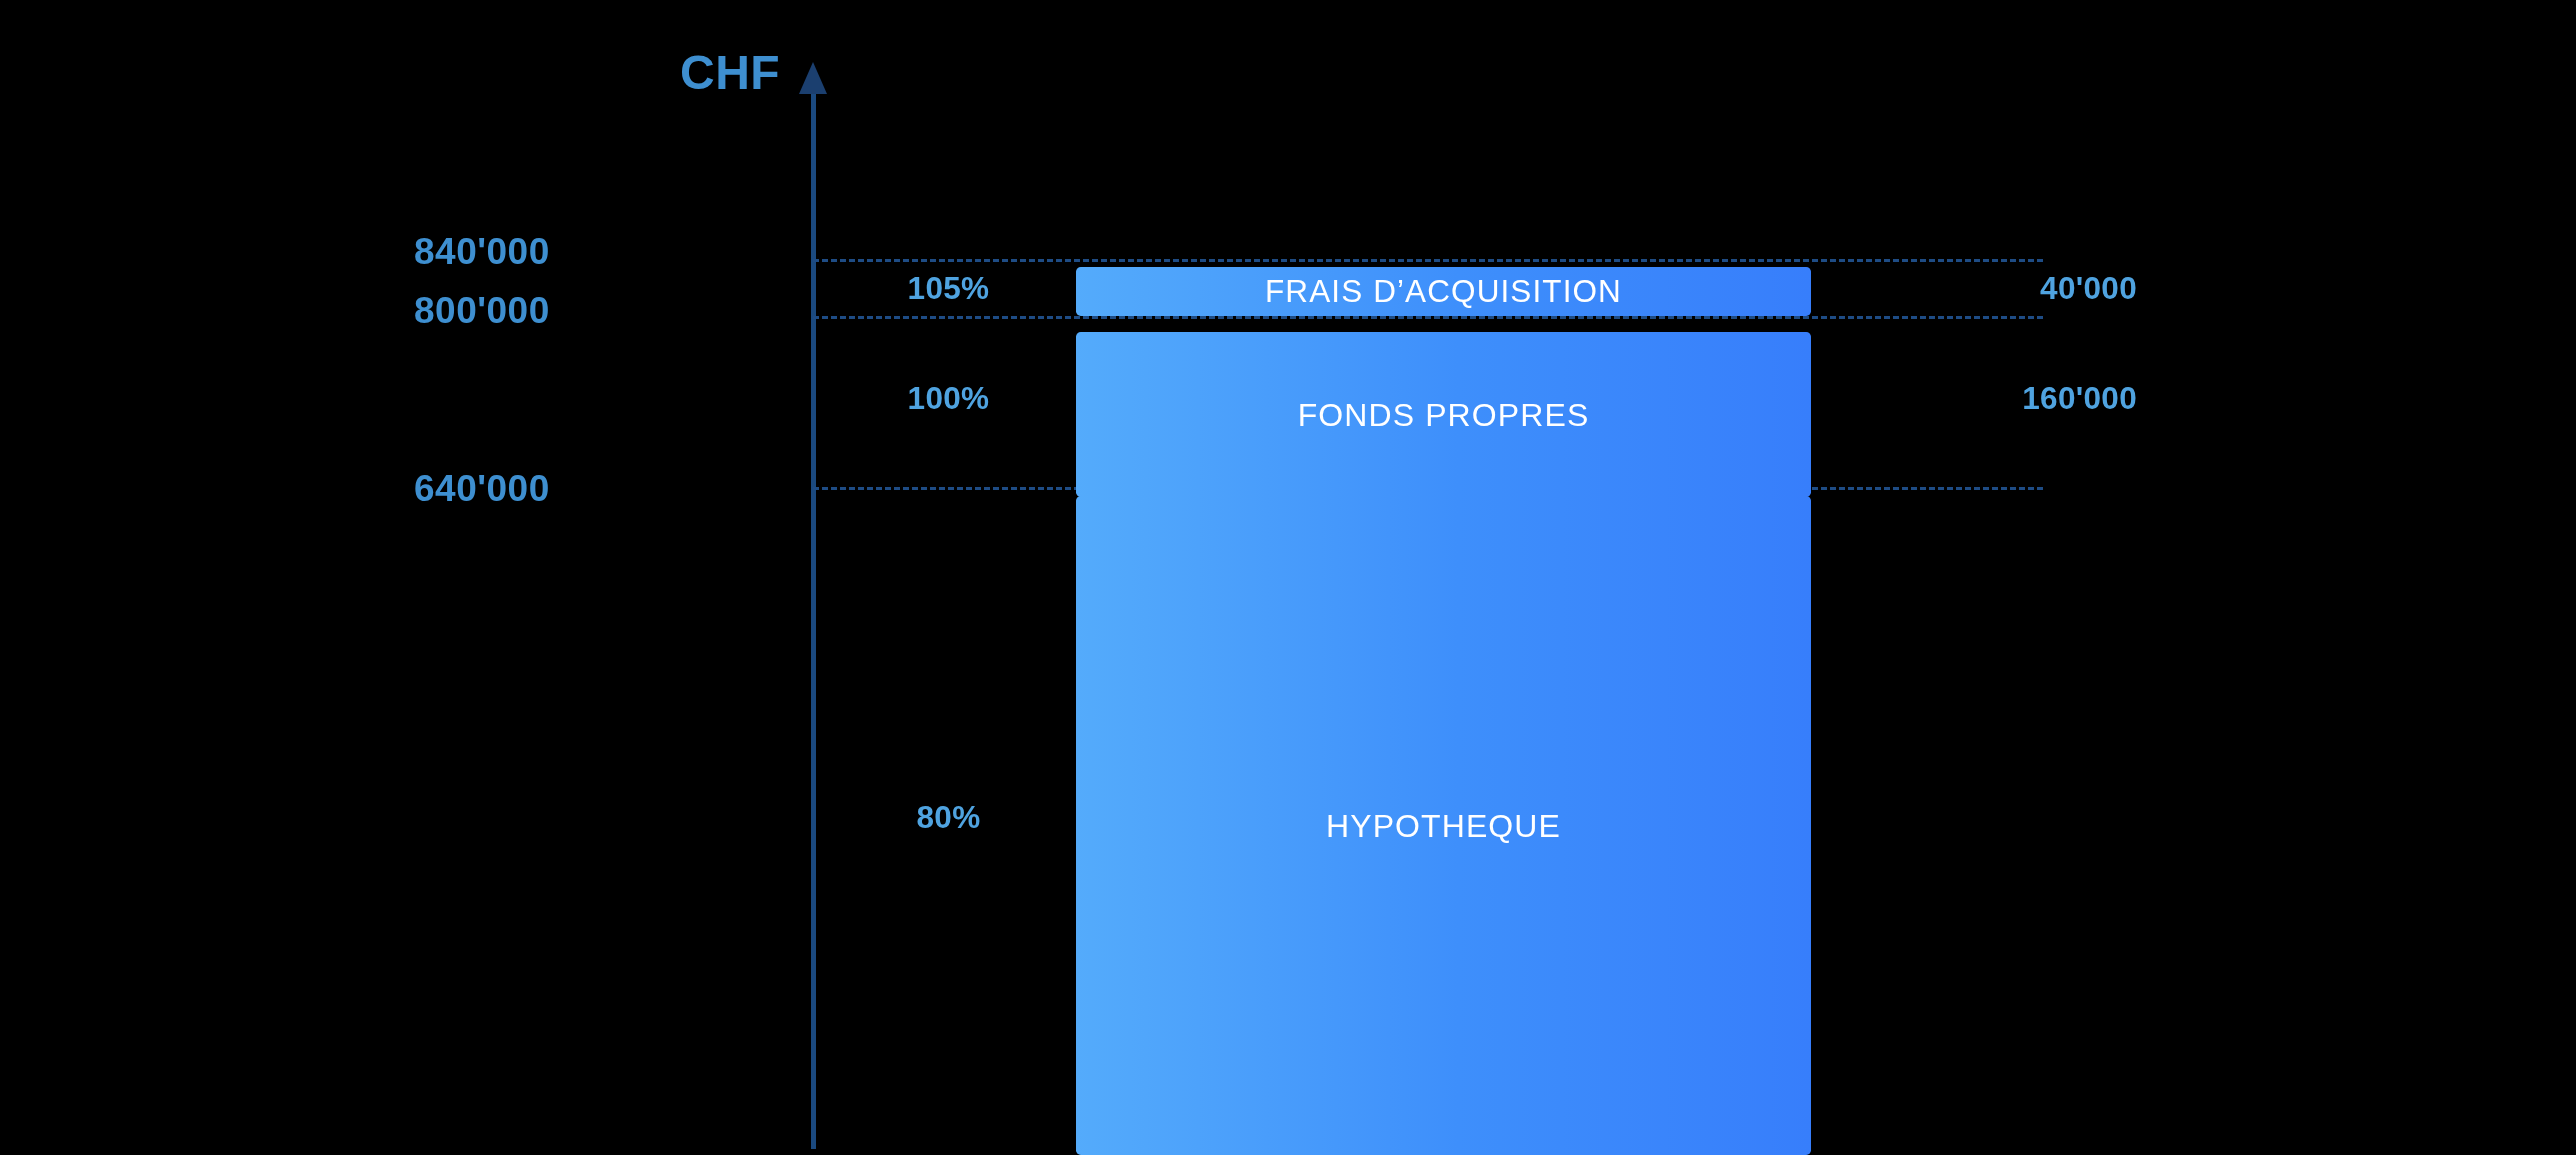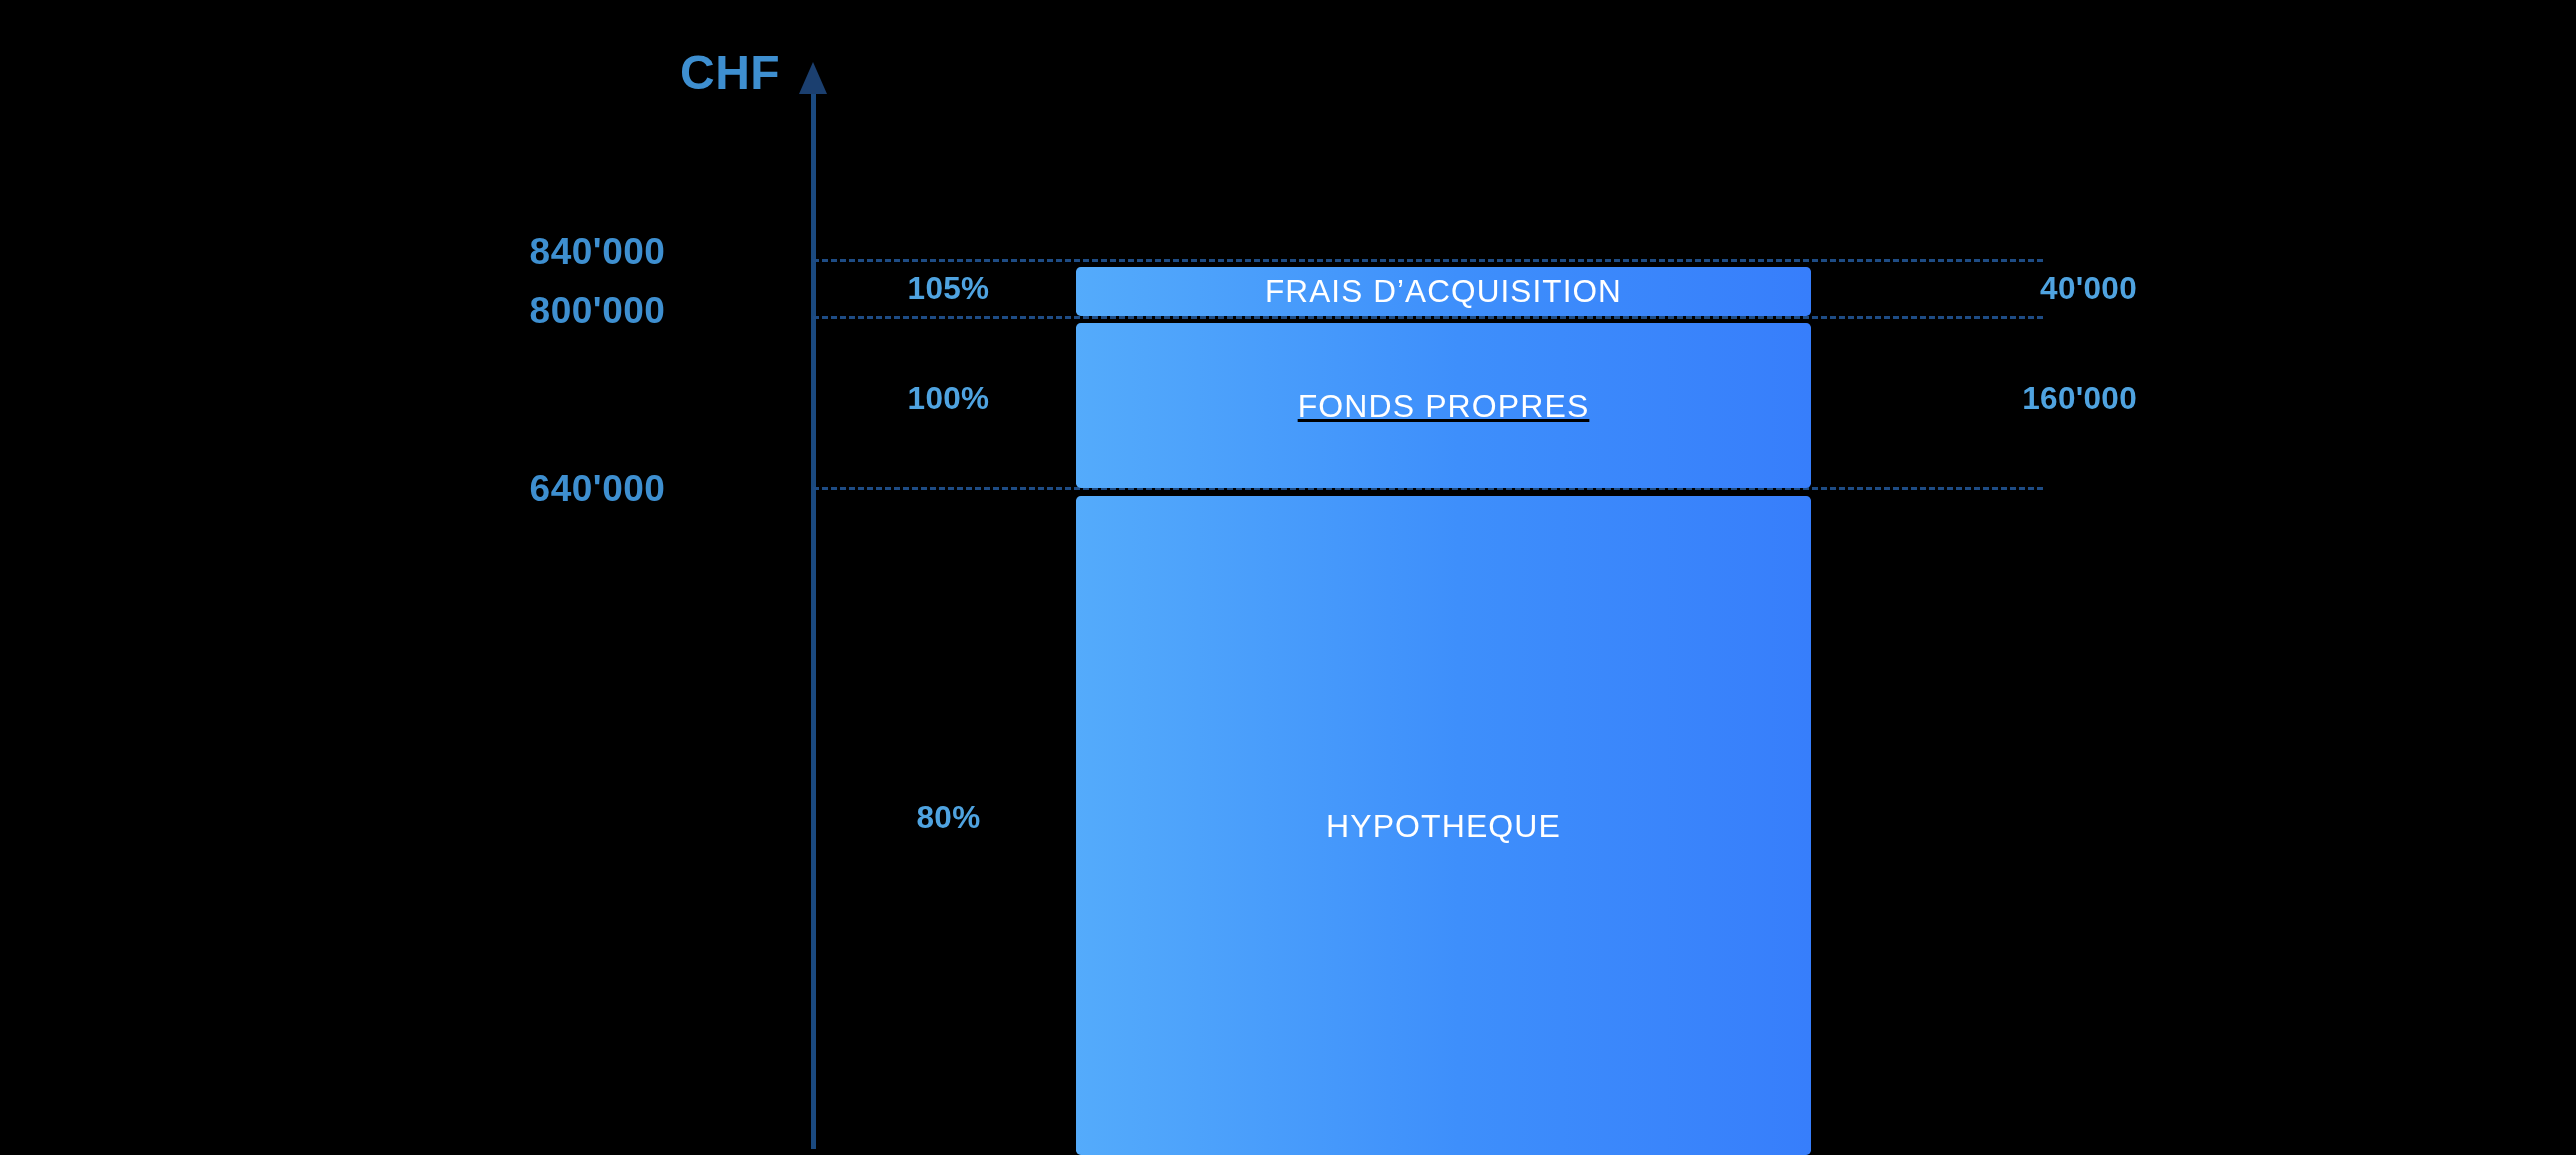--- a/index.html
+++ b/index.html
@@ -67,21 +67,21 @@
     color: #3E8FD0;
     letter-spacing: 0.5px;
     white-space: nowrap;
     text-align: right;
     line-height: 1;
   }
   .ytick-box {
     position: absolute;
     left: 382px;
     width: 367px;
-    text-align: center;
+    text-align: left;
   }
 
   
   .pct {
     position: absolute;
     left: 821px;
     width: 191px;
     text-align: center;
     font-size: 31.5px;
     font-weight: 700;
@@ -154,21 +154,21 @@
 
   <div class="val" style="top:241px;">40'000</div>
   <div class="val" style="top:351px;">160'000</div>
 
   <div id="bar-column">
 
     <div class="seg" style="top:0px; height:49px;">
       <span class="seg-label small">FRAIS D’ACQUISITION</span>
     </div>
 
-    <div class="seg" style="top:56px; height:165px;text-decoration:underline;">
+    <div class="seg" style="top:65px; height:165px;">
       <span class="seg-label">FONDS PROPRES</span>
     </div>
 
     <div class="seg" style="top:229px; height:659px;text-align:right;">
       <span class="seg-label">HYPOTHEQUE</span>
     </div>
 
   </div>
 
 </div>

